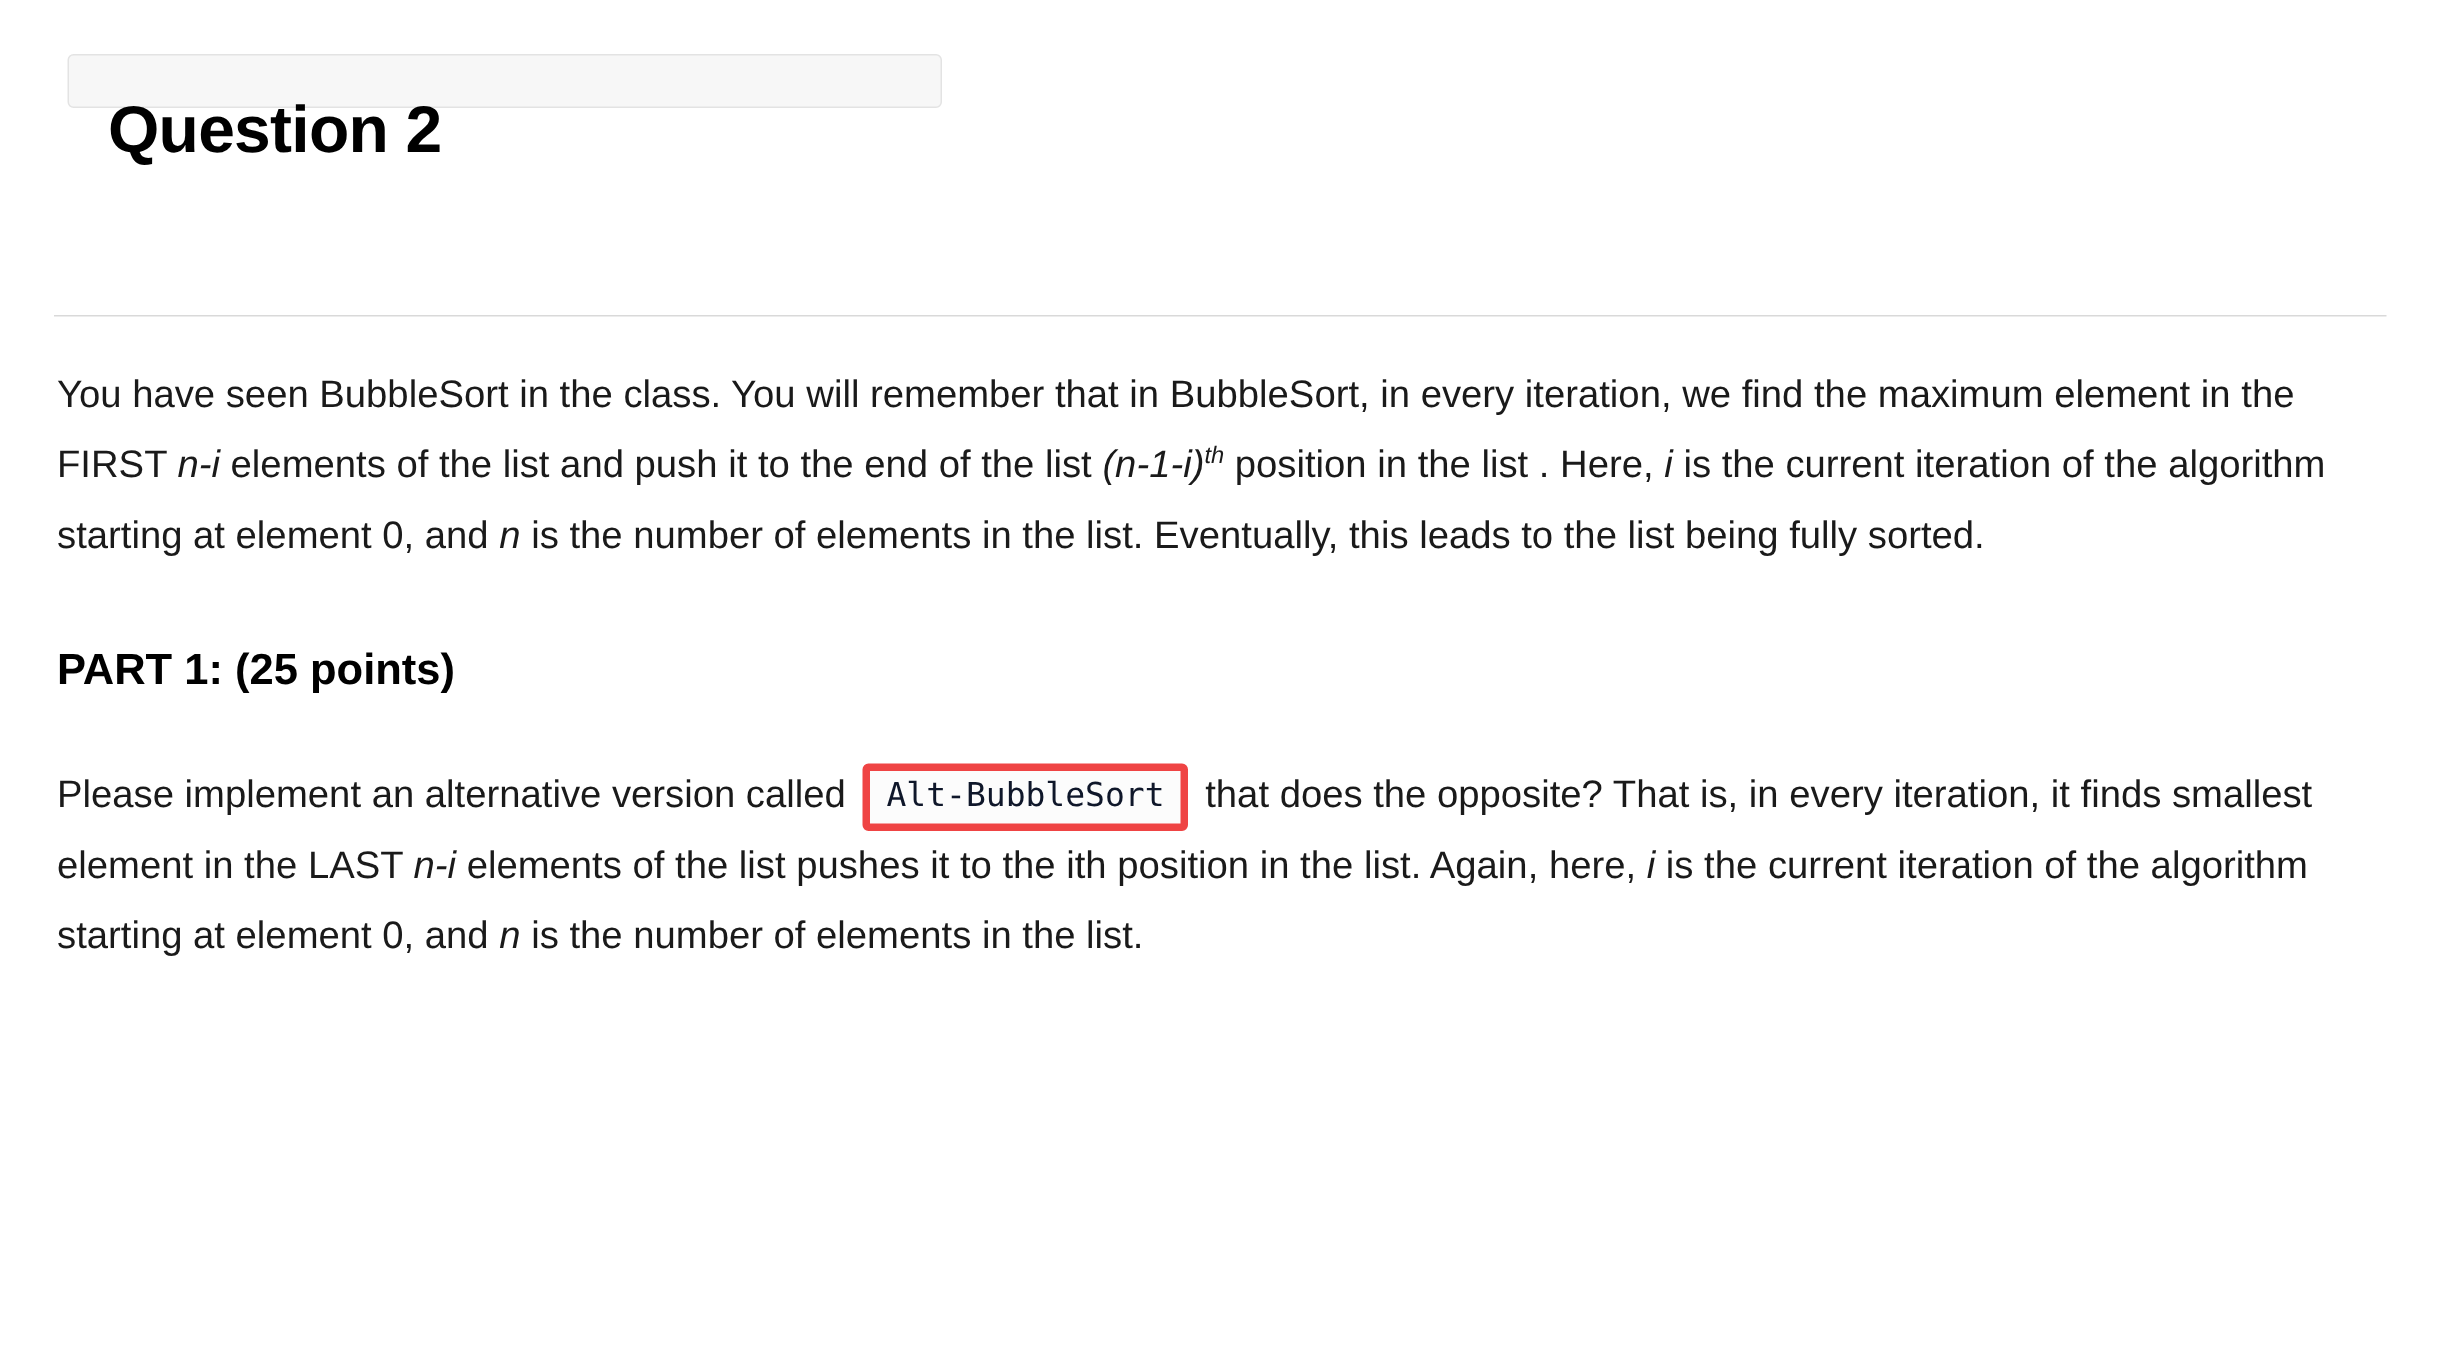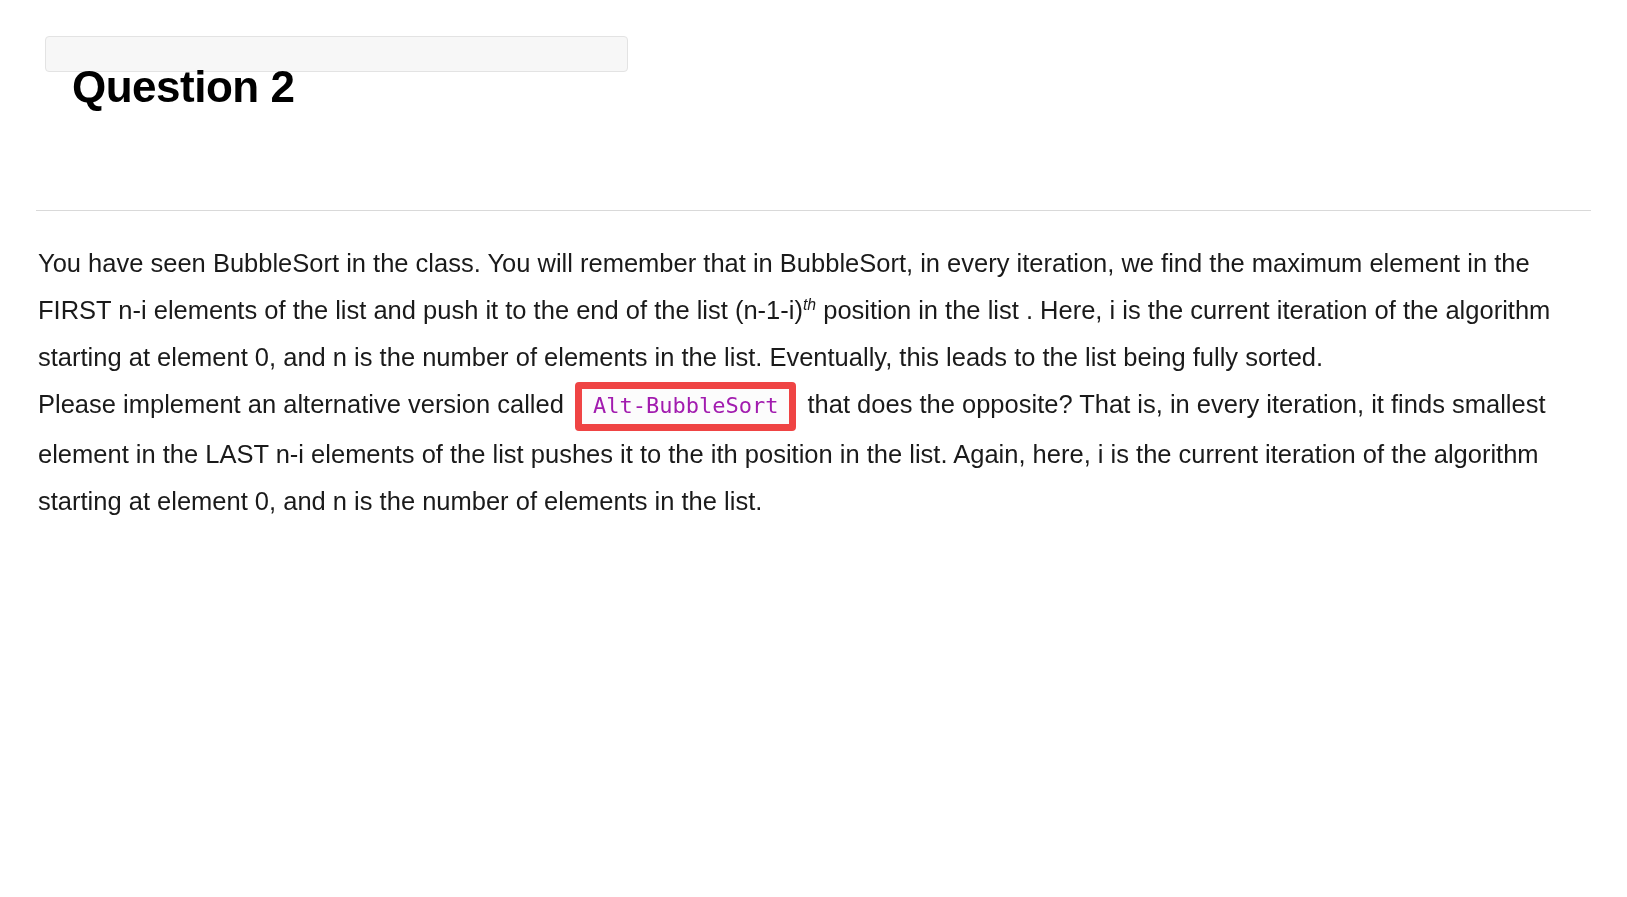--- a/index.html
+++ b/index.html
@@ -86,40 +86,41 @@
     font-weight: bold;
     color: #000000;
     margin: 0;
   }
 
   .section-heading + .para {
     margin-top: 40px;
   }
 
   .italic {
+    font-style: italic;
     margin-top: 20px;
   }
 
   sup {
     font-size: 0.62em;
     vertical-align: super;
     line-height: 0;
     font-style: italic;
   }
 
   .code-chip {
     display: inline-block;
     font-family: "DejaVu Sans Mono", "Liberation Mono", monospace;
     font-size: 22px;
     line-height: 26px;
     padding: 4px 11px 5px 11px;
-    border: 7px solid #ef4444;
+    border: 5px solid #ef4444;
     border-radius: 4px;
     background: #fcfcfc;
-    color: #a21caf;
+    color: #0f172a;
     vertical-align: middle;
     margin: 0 4px;
     white-space: nowrap;
   }
 </style>
 </head>
 <body>
 
 <div class="page">
 
@@ -127,17 +128,18 @@
     <div class="title-box"></div>
     <h1 class="page-title">Question 2</h1>
   </div>
 
   <div class="divider"></div>
 
   <div class="content">
 
     <p class="para"><span>You have seen BubbleSort in the class. You will remember that in BubbleSort, in every iteration, we find the maximum element in the FIRST </span><span class="italic">n-i</span><span> elements of the list and push it to the end of the list </span><span class="italic">(n-1-i)</span><sup>th</sup><span> position in the list . Here, </span><span class="italic">i</span><span> is the current iteration of the algorithm starting at element 0, and </span><span class="italic">n</span><span> is the number of elements in the list. Eventually, this leads to the list being fully sorted.</span></p>
 
+    <h2 class="section-heading">PART 1: (25 points)</h2>
 
     <p class="para"><span>Please implement an alternative version called </span><code class="code-chip">Alt-BubbleSort</code><span> that does the opposite? That is, in every iteration, it finds smallest element in the LAST </span><span class="italic">n-i</span><span> elements of the list pushes it to the ith position in the list. Again, here, </span><span class="italic">i</span><span> is the current iteration of the algorithm starting at element 0, and </span><span class="italic">n</span><span> is the number of elements in the list.</span></p>
 
   </div>
 </div>
 
 </body></html>

